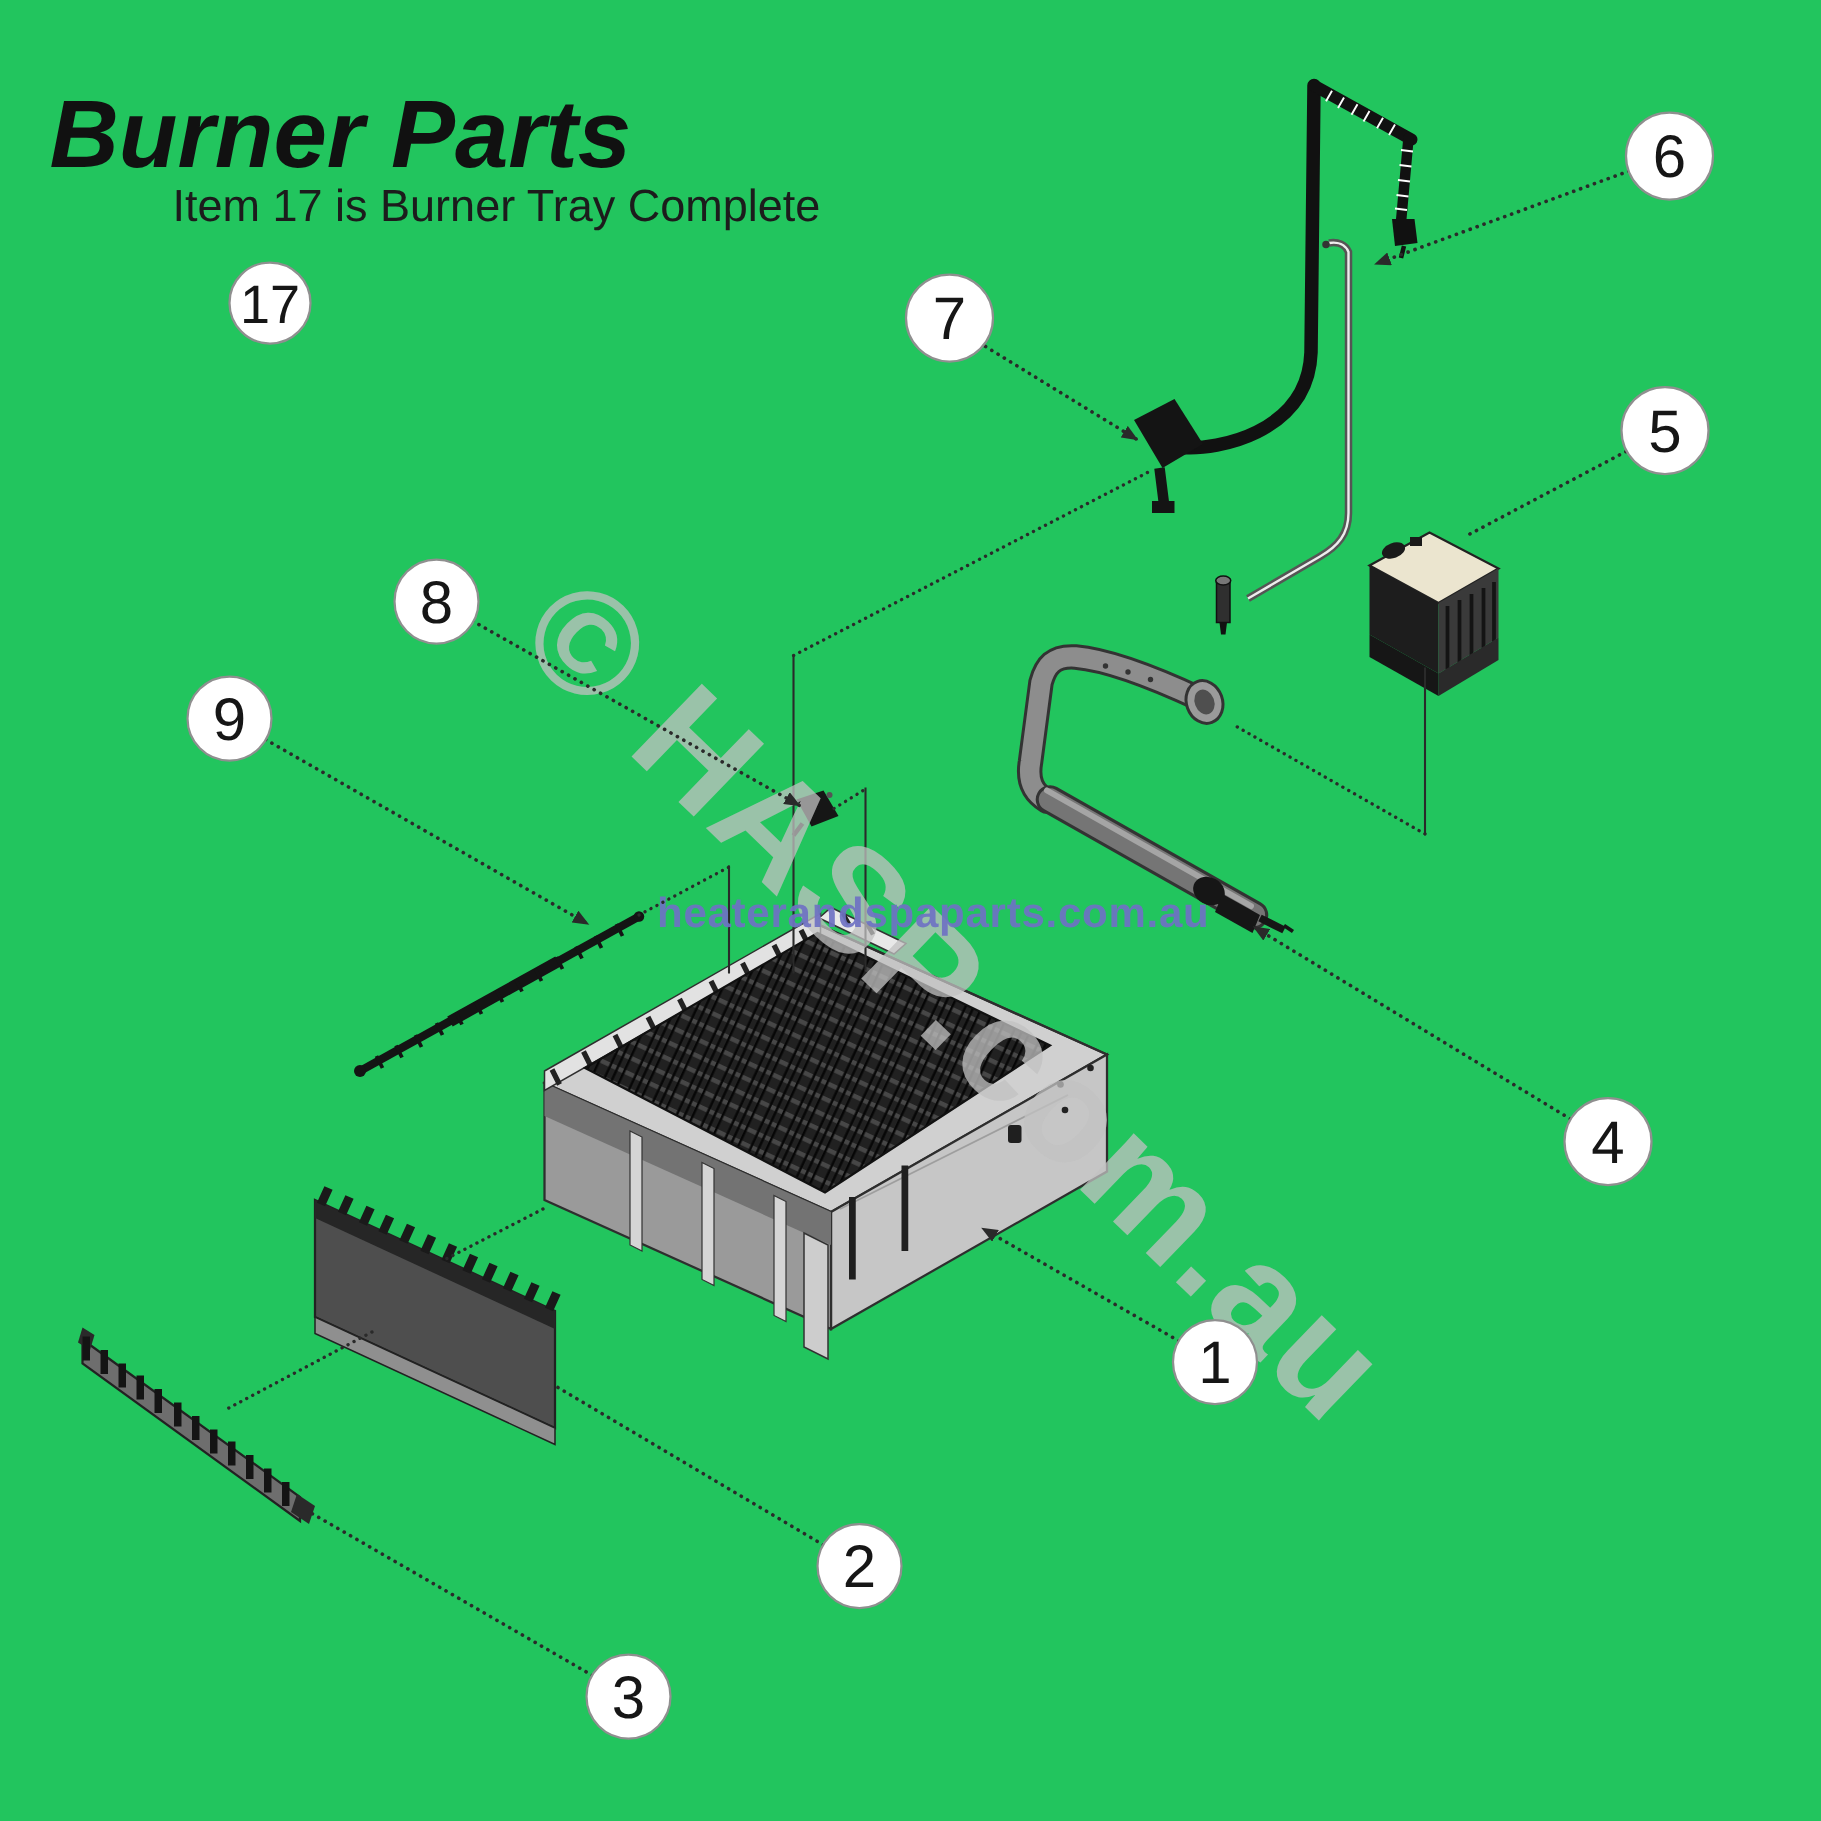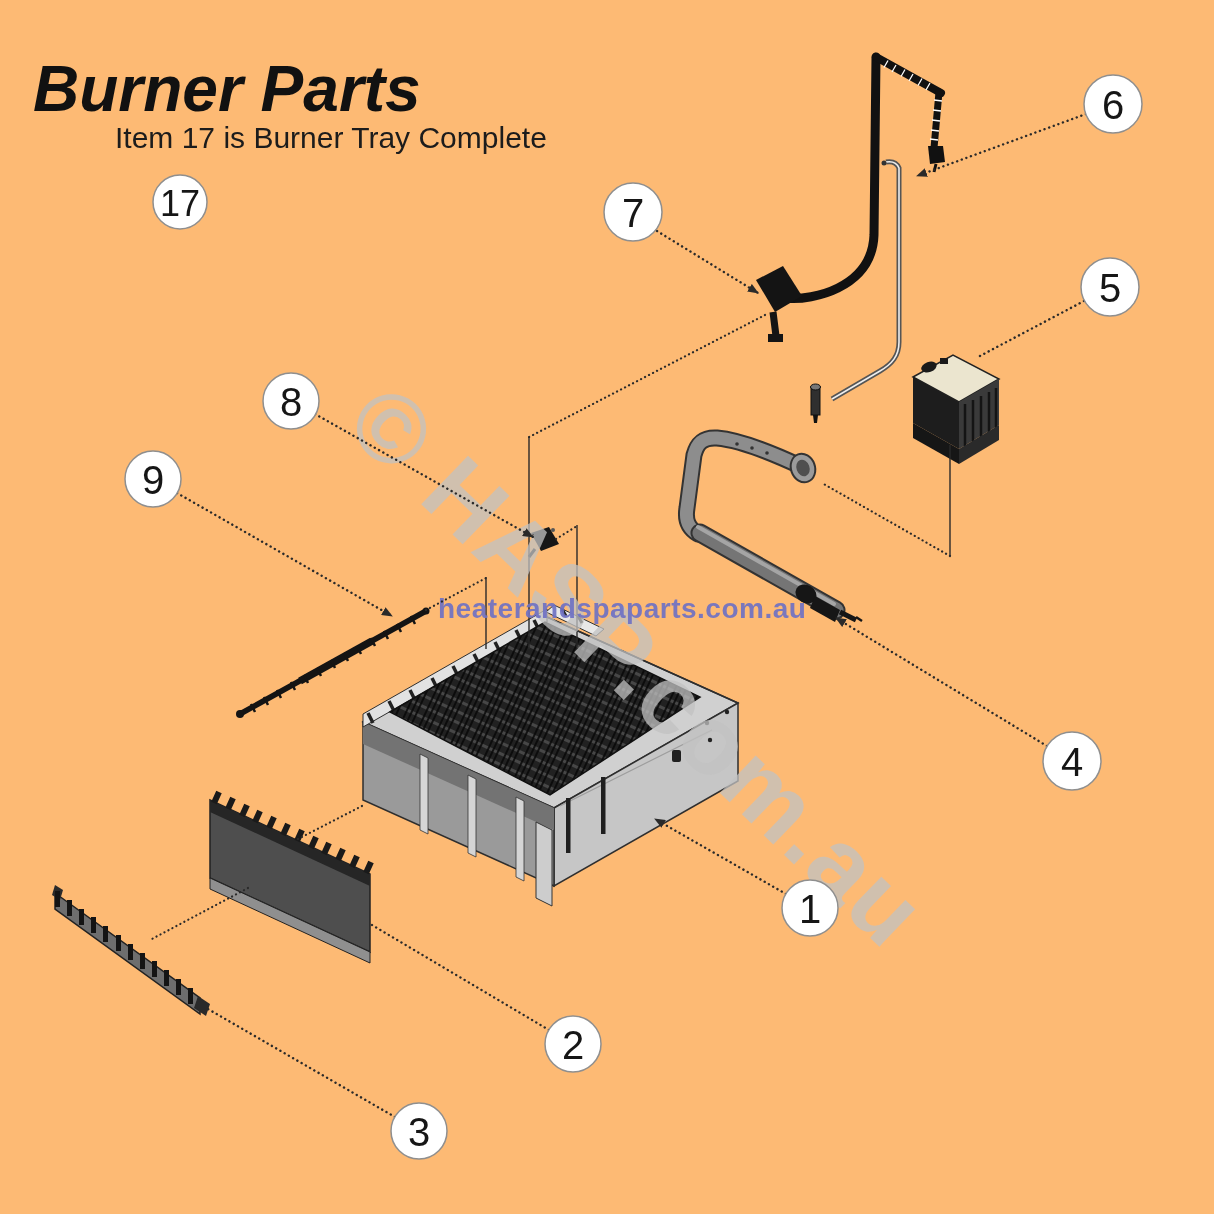--- a/index.html
+++ b/index.html
@@ -1,18 +1,18 @@
 <!DOCTYPE html>
 <html><head>
 <meta charset="utf-8">
 <style>
   html,body{margin:0;padding:0;background:#ffffff;}
   .canvas{
     position:relative;width:1214px;height:1214px;overflow:hidden;
-    background:#fdba74;font-family:"Liberation Sans",sans-serif;
+    background:#22c55e;font-family:"Liberation Sans",sans-serif;
   }
   .page-title{
     position:absolute;left:33px;top:52px;
     font-size:64px;font-weight:700;font-style:italic;
     color:#111;letter-spacing:0px;white-space:nowrap;
   }
   .page-subtitle{
     position:absolute;left:115px;top:121px;
     font-size:30px;font-weight:400;color:#1c1c1c;white-space:nowrap;
   }

